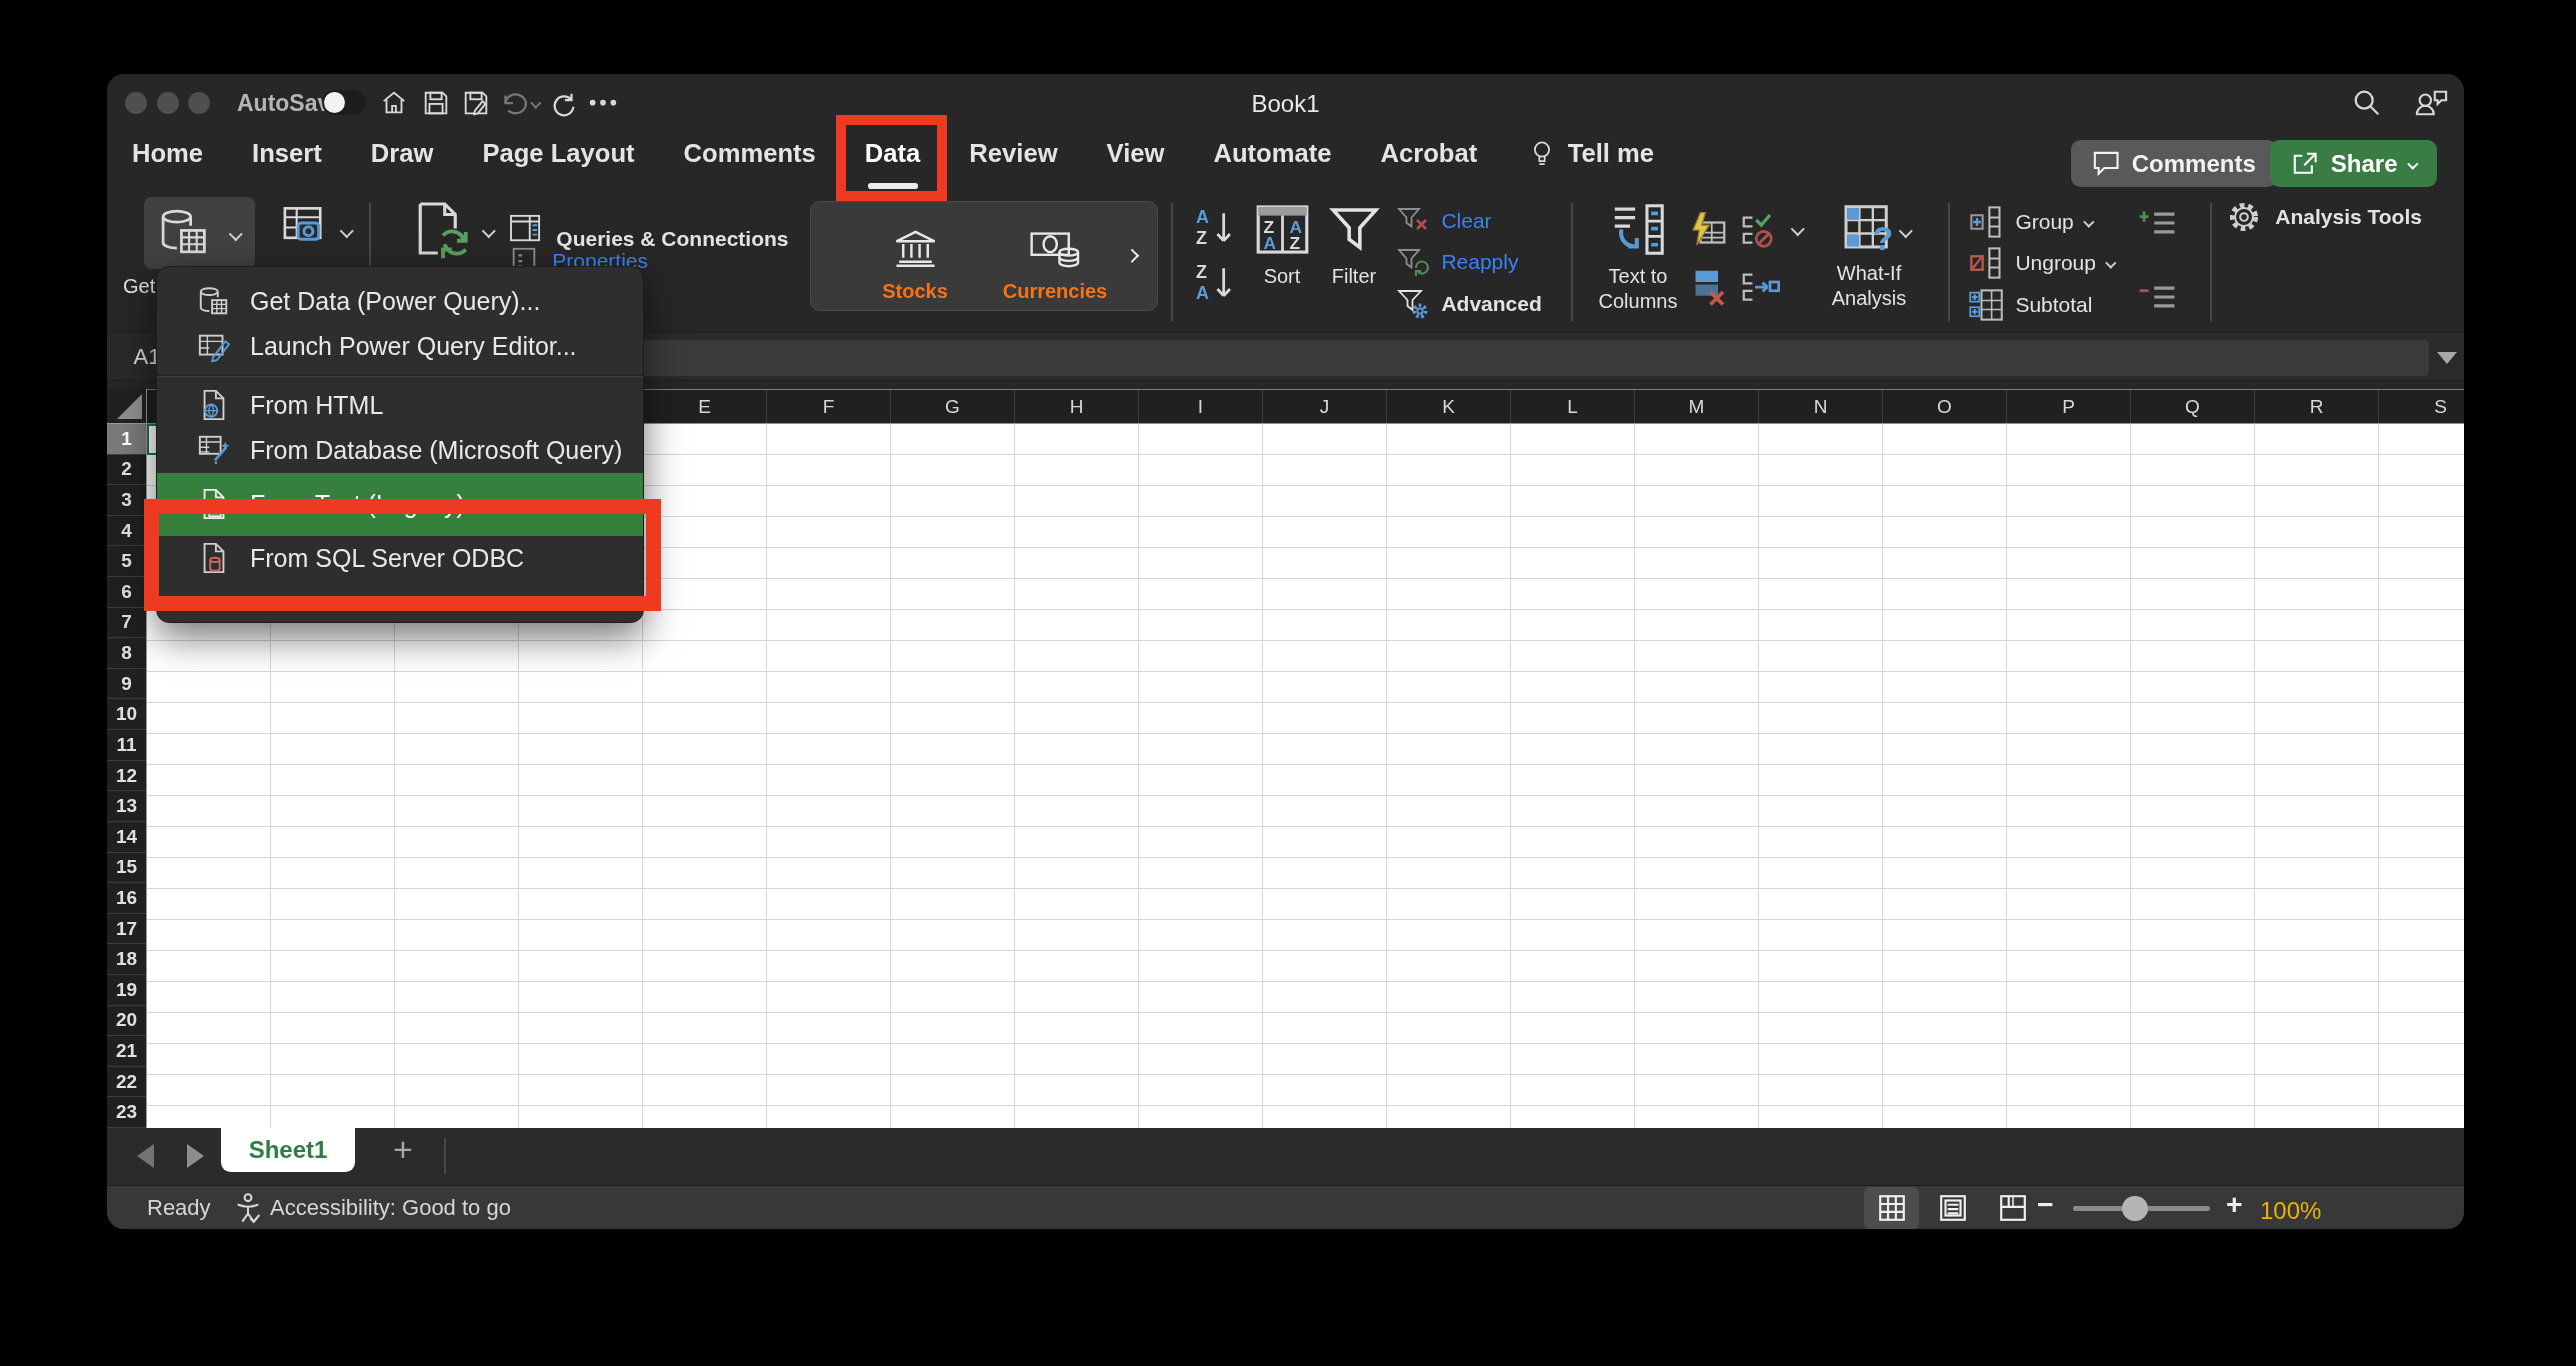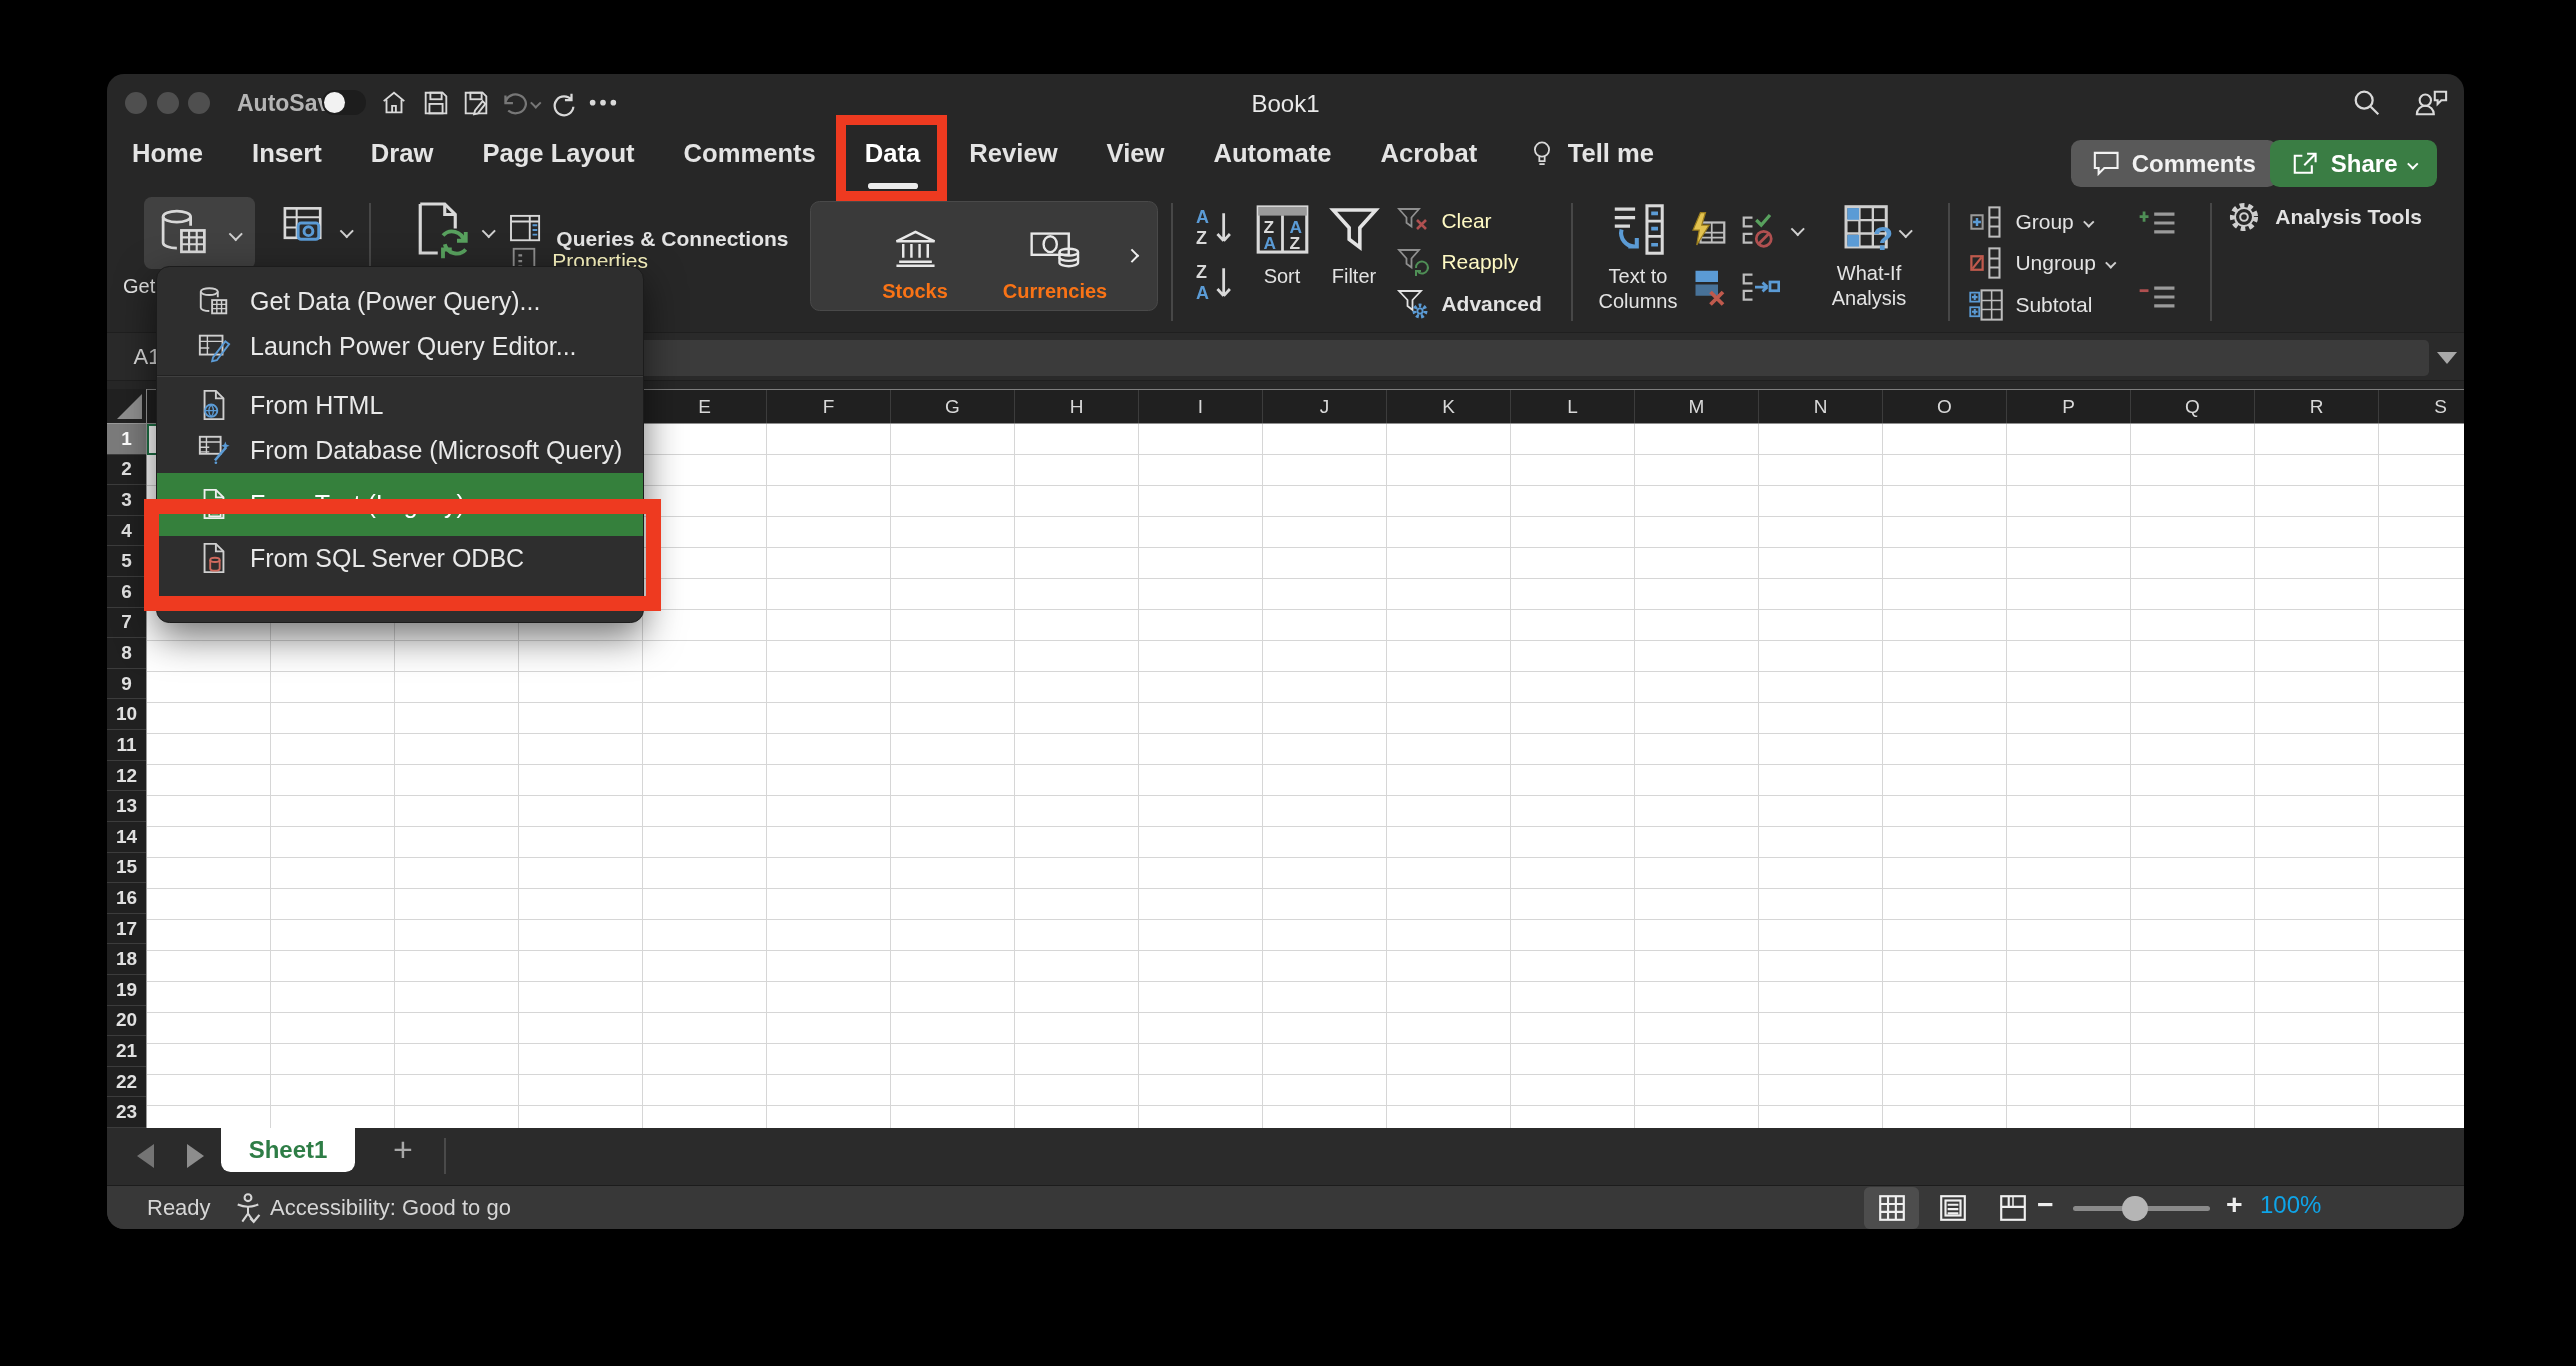--- a/index.html
+++ b/index.html
@@ -28,21 +28,21 @@
   .pill.share { background:#3a7d44; color:#fff; }
 
   
   .chev { display:inline-block; width:9.5px; height:9.5px; border-right:2.8px solid #cfcfcf; border-bottom:2.8px solid #cfcfcf; transform:rotate(45deg); }
   .chev.right { transform:rotate(-45deg); }
   .chev.small { width:7.6px; height:7.6px; border-width:2.3px; }
 
   
   .rbtn-label { color:#e3e3e3; font-size:20px; line-height:25.6px; text-align:center; }
   .rlabel { color:#e3e3e3; font-size:21px; }
-  .rlabel.dim, .dim { color:#fef9c3; }
+  .rlabel.dim, .dim { color:#3b82f6; }
   .vdiv { width:1.9px; background:#474747; }
   .gallery { background:#3a3a3a; border:0.9px solid #494949; border-radius:9.5px; }
   .gal-item { position:absolute; top:9.5px; width:142px; height:91px; display:flex; flex-direction:column; align-items:center; justify-content:flex-end; gap:7.6px; color:#f97316; font-size:20px; font-weight:600; }
 
   
   .namebox { color:#dcdcdc; font-size:22px; }
   .fx-field { background:#3b3b3b; border-radius:4.7px; }
   .fx-tri { width:0; height:0; border-left:10.4px solid transparent; border-right:10.4px solid transparent; border-top:12.3px solid #a8a8a8; }
 
   
@@ -687,17 +687,17 @@
         <rect x="3" y="3" width="22" height="22"></rect>
           <path d="M10 3 v10 h-7 M10 13 h15"></path>
           <path d="M14 3 v10" stroke-width="1.4"></path>
       </svg>
     </div>
 
     <span class="zoom-sign abs" style="left:1930px; top:1.9px;">−</span>
     <div class="zoom-track abs" style="left:1966px; top:20px; width:137px;"></div>
     <div class="zoom-thumb abs" style="left:2015px; top:9.5px;"></div>
     <span class="zoom-sign abs" style="left:2119px; top:1.9px;">+</span>
-    <span class="abs" style="left:2153px; top:5px; font-size:24px; color:#0ea5e9;">100%</span>
+    <span class="abs" style="left:2153px; top:11px; font-size:24px; color:#eab308;">100%</span>
   </div>
 
 </div>
 
 
 </body></html>

